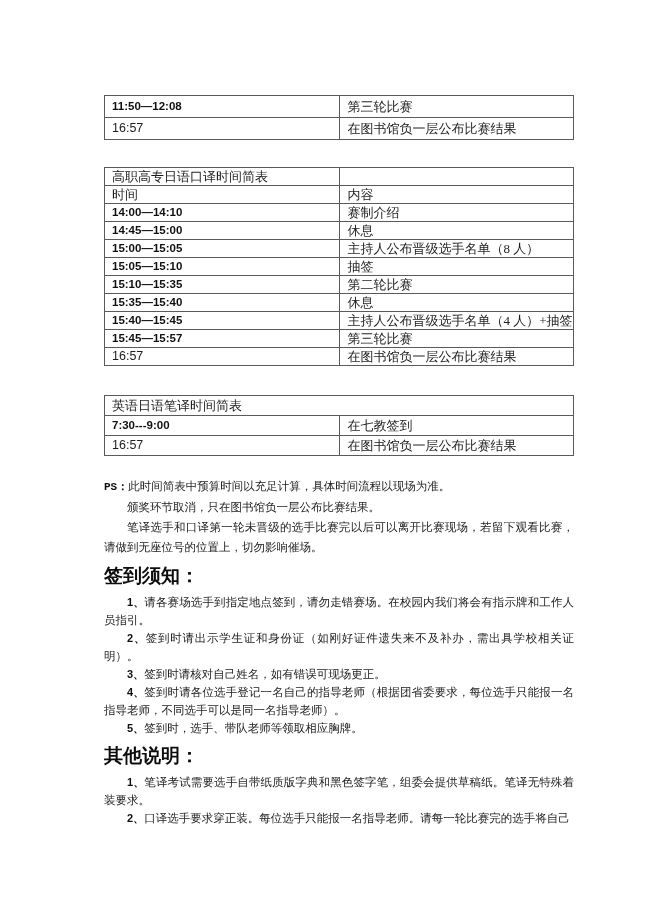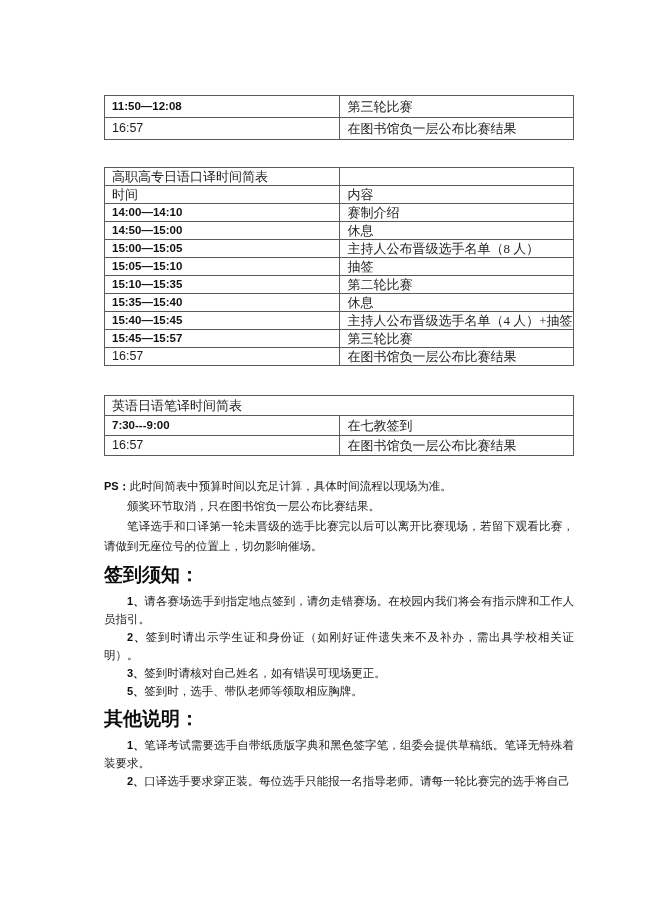--- a/index.html
+++ b/index.html
@@ -25,21 +25,21 @@
 
   .time {
     font-family:"Liberation Sans","DejaVu Sans",sans-serif;
     font-weight:700; font-size:11.5px; color:#101010;
   }
   .time-serif { font-family:Liberation Sans, sans-serif; font-weight:400; font-size:12.5px; }
 
   .ps { margin:20px 0 0 0; font-size:11.5px; line-height:20px; text-align:justify; color:#222; }
   .ps p { margin:0; }
   .ps .indent { text-indent:2em; }
-  .ps-label { font-family:Liberation Sans, sans-serif; font-weight:700; font-size:11px; color:#101010; }
+  .ps-label { font-family:Liberation Mono, monospace; font-weight:700; font-size:11px; color:#101010; }
 
   .section-heading {
     font-family:"Liberation Sans","DejaVu Sans",sans-serif;
     font-weight:700; font-size:19px; line-height:25px;
     margin:6px 0 5px 0; color:#0d0d0d;
   }
 
   .items { margin:0; }
   .item { margin:0; text-indent:2em; font-size:11.5px; line-height:18px; text-align:justify; color:#222; }
   .num { font-family:"Liberation Sans","DejaVu Sans",sans-serif; font-weight:700; font-size:11px; color:#101010; }
@@ -79,21 +79,21 @@
       </tr>
       <tr>
         <td>时间</td>
         <td>内容</td>
       </tr>
       <tr>
         <td class="time">14:00—14:10</td>
         <td>赛制介绍</td>
       </tr>
       <tr>
-        <td class="time">14:50—15:00</td>
+        <td class="time">14:45—15:00</td>
         <td>休息</td>
       </tr>
       <tr>
         <td class="time">15:00—15:05</td>
         <td>主持人公布晋级选手名单（8 人）</td>
       </tr>
       <tr>
         <td class="time">15:05—15:10</td>
         <td>抽签</td>
       </tr>
@@ -144,20 +144,21 @@
       <p><span class="ps-label">PS：</span><span>此时间简表中预算时间以充足计算，具体时间流程以现场为准。</span></p>
       <p class="indent">颁奖环节取消，只在图书馆负一层公布比赛结果。</p>
       <p class="indent">笔译选手和口译第一轮未晋级的选手比赛完以后可以离开比赛现场，若留下观看比赛，请做到无座位号的位置上，切勿影响催场。</p>
     </div>
 
     <div class="section-heading">签到须知：</div>
     <div class="items">
       <p class="item"><span class="num">1、</span><span>请各赛场选手到指定地点签到，请勿走错赛场。在校园内我们将会有指示牌和工作人员指引。</span></p>
       <p class="item"><span class="num">2、</span><span>签到时请出示学生证和身份证（如刚好证件遗失来不及补办，需出具学校相关证明）。</span></p>
       <p class="item"><span class="num">3、</span><span>签到时请核对自己姓名，如有错误可现场更正。</span></p>
+      <p class="item"><span class="num">4、</span><span>签到时请各位选手登记一名自己的指导老师（根据团省委要求，每位选手只能报一名指导老师，不同选手可以是同一名指导老师）。</span></p>
       <p class="item"><span class="num">5、</span><span>签到时，选手、带队老师等领取相应胸牌。</span></p>
     </div>
 
     <div class="section-heading">其他说明：</div>
     <div class="items">
       <p class="item"><span class="num">1、</span><span>笔译考试需要选手自带纸质版字典和黑色签字笔，组委会提供草稿纸。笔译无特殊着装要求。</span></p>
       <p class="item"><span class="num">2、</span><span>口译选手要求穿正装。每位选手只能报一名指导老师。请每一轮比赛完的选手将自己</span></p>
     </div>
 
   </div>

